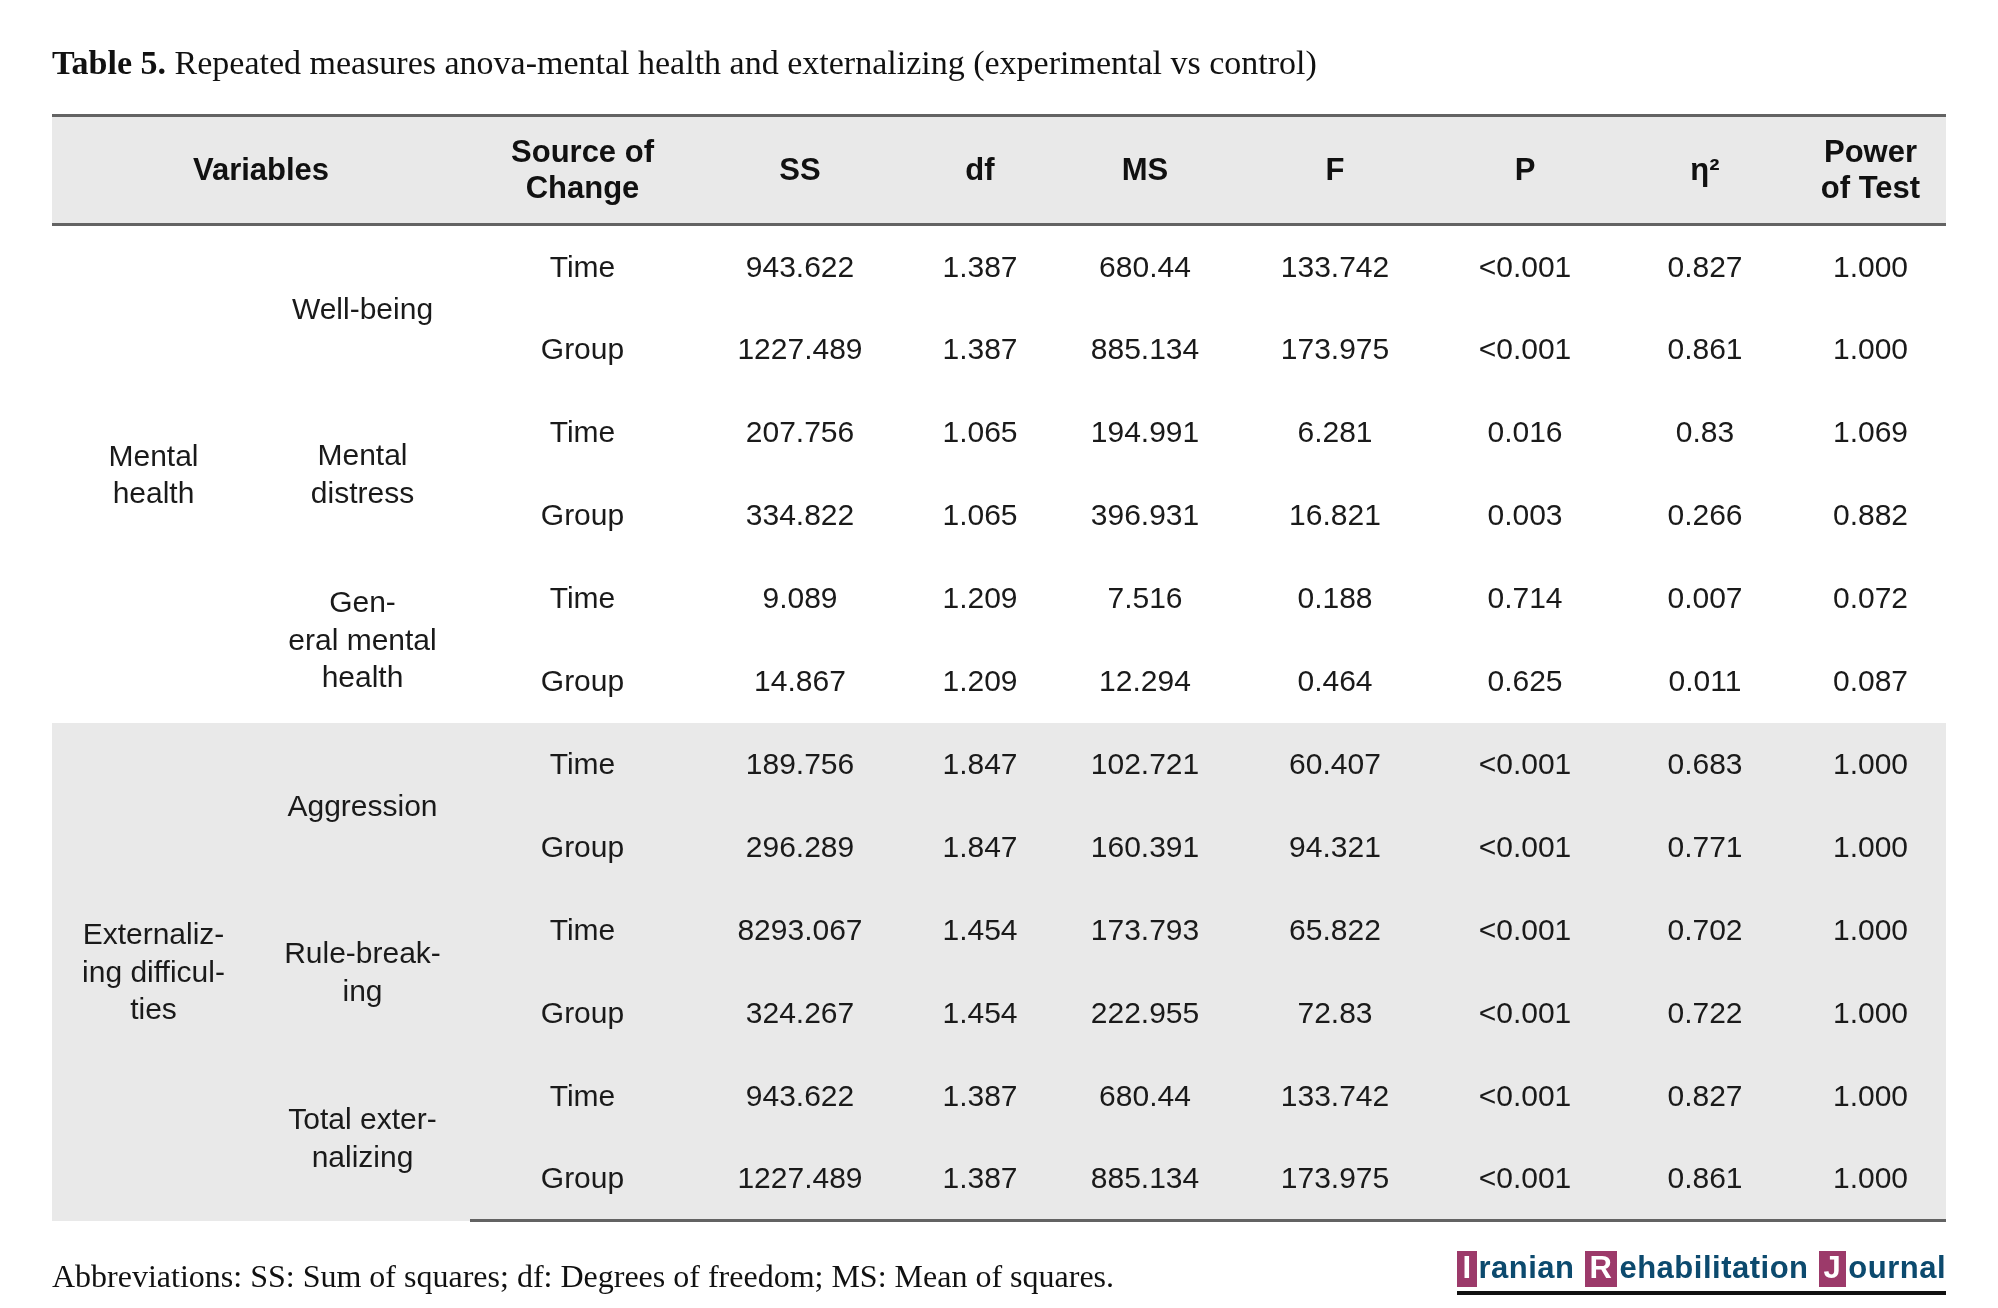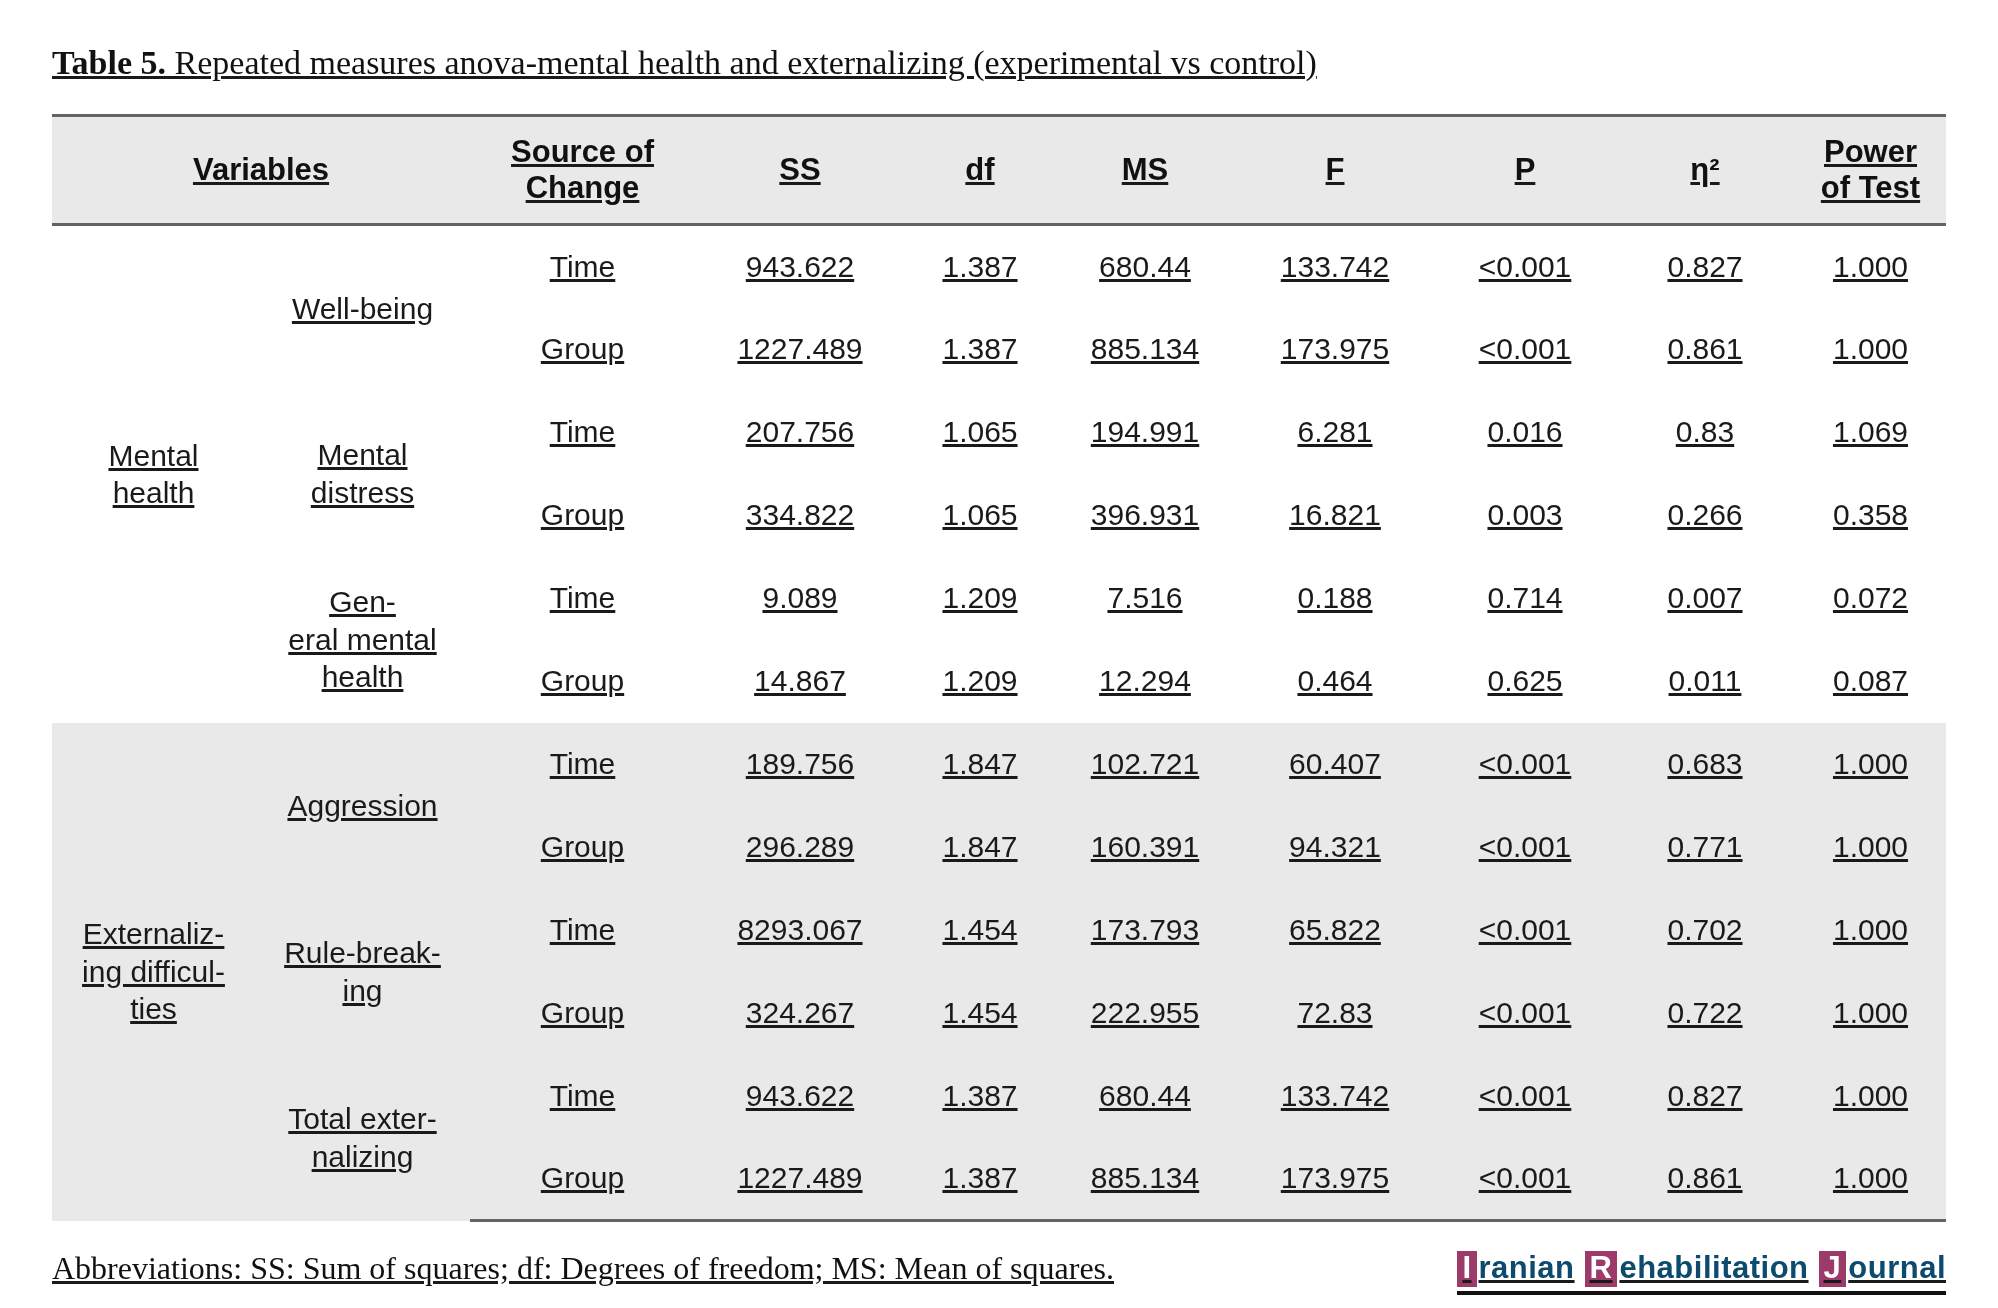--- a/index.html
+++ b/index.html
@@ -1,18 +1,18 @@
 <!DOCTYPE html>
 <html><head>
 <meta charset="utf-8">
 <style>
   * { margin: 0; padding: 0; box-sizing: border-box; }
   html, body { width: 1998px; height: 1308px; background: #ffffff; overflow: hidden; }
   body { font-family: "Liberation Sans", sans-serif; color: #1a1a1a; }
-  .page { width: 1998px; height: 1308px; padding: 0 52px; position: relative; text-decoration: underline; }
+  .page { width: 1998px; height: 1308px; padding: 0 52px; position: relative; }
 
   
   .title { padding-top: 44px; font-family: "Liberation Serif", serif; font-size: 34px; color: #111; }
   .title .title-label { font-weight: bold; }
   .title .title-text { font-weight: normal; }
 
   
   table.anova { width: 1894px; margin-top: 32px; border-collapse: collapse; table-layout: fixed; }
   table.anova th, table.anova td { text-align: center; vertical-align: middle; }
 
@@ -34,21 +34,21 @@
   tbody tr.last-row td { border-bottom: 3px solid #636363; }
 
   td.label-cell { white-space: pre-line; line-height: 1.25; margin-top: 36px; }
 
   
   .footer {
     margin-top: 28px;
     width: 1894px;
     display: flex;
     justify-content: space-between;
-    align-items: flex-start;
+    align-items: flex-end;
   }
   .abbrev { font-family: "Liberation Serif", serif; font-size: 32px; color: #111; }
 
   .journal-logo {
     display: inline-flex;
     align-items: baseline;
     gap: 10px;
     border-bottom: 4px solid #111;
     padding-bottom: 4px;
     font-weight: bold;
@@ -143,21 +143,21 @@
         <td>1.069</td>
       </tr>
       <tr>
         <td>Group</td>
         <td>334.822</td>
         <td>1.065</td>
         <td>396.931</td>
         <td>16.821</td>
         <td>0.003</td>
         <td>0.266</td>
-        <td>0.358</td>
+        <td>0.882</td>
       </tr>
 
       <tr>
         <td rowspan="2" class="label-cell">Gen-
 eral mental
 health</td>
         <td>Time</td>
         <td>9.089</td>
         <td>1.209</td>
         <td>7.516</td>

